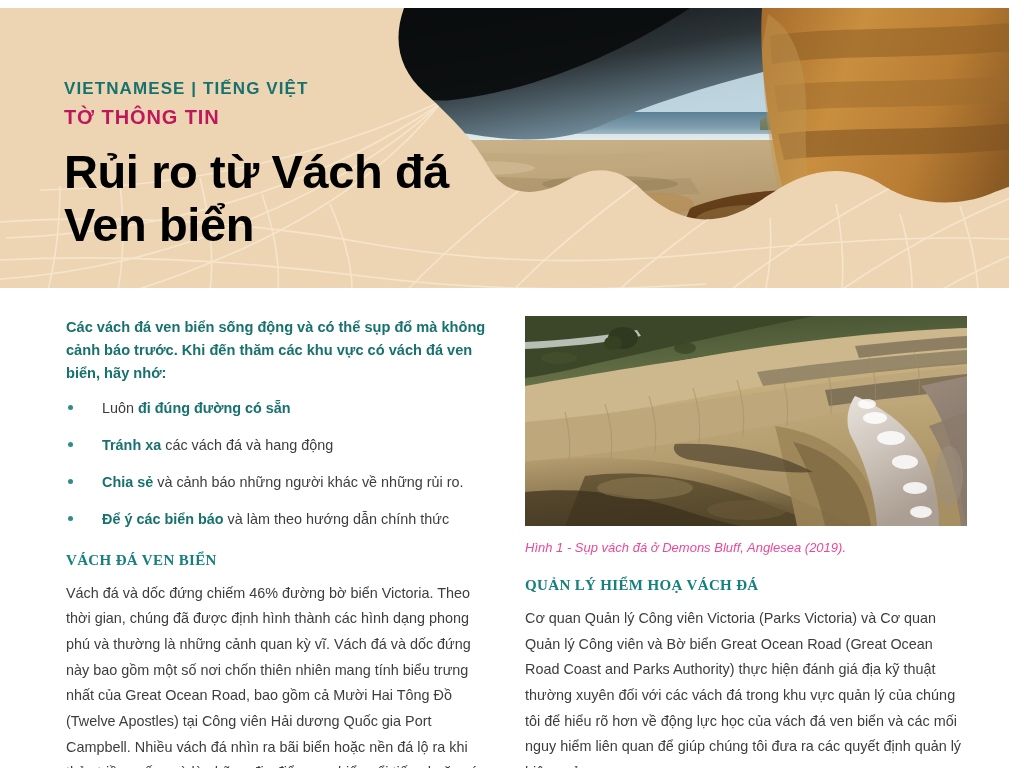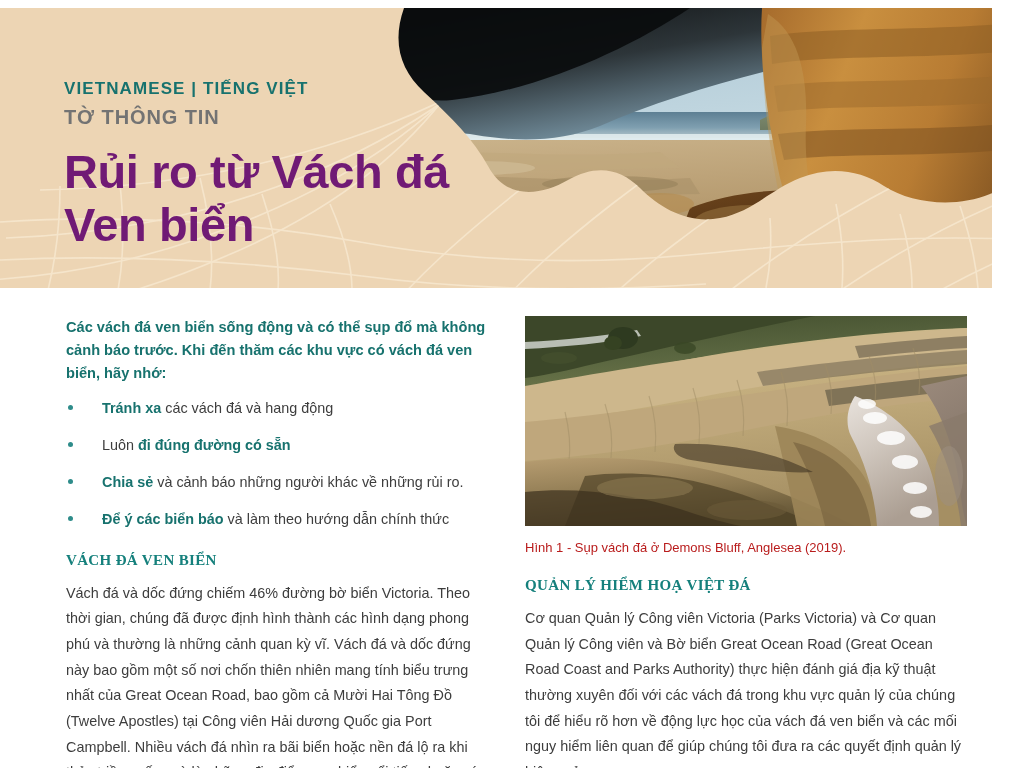--- a/index.html
+++ b/index.html
@@ -18,20 +18,21 @@
 
   
   .header {
     position: absolute;
     left: 0;
     top: 0;
     width: 992px;
     height: 288px;
     background: #ffffff;
     overflow: hidden;
+    padding-left: 17px;
   }
   .header-photo {
     position: absolute;
     left: 360px;
     top: 8px;
     width: 664px;
     height: 280px;
     overflow: hidden;
   }
   .header-photo svg { display: block; }
@@ -59,29 +60,29 @@
     letter-spacing: 1.1px;
     color: #17726e;
     line-height: 1.32;
     margin: 0;
     white-space: nowrap;
   }
   .kicker2 {
     font-size: 20px;
     font-weight: bold;
     letter-spacing: 0.9px;
-    color: #737373;
+    color: #be185d;
     line-height: 1.32;
     margin: 4px 0 0 0;
     white-space: nowrap;
   }
   .main-title {
     font-size: 47px;
     font-weight: bold;
-    color: #701a75;
+    color: #000000;
     line-height: 1.13;
     letter-spacing: -0.4px;
     margin: 14px 0 0 0;
     max-width: 400px;
   }
 
   
   .content {
     position: absolute;
     left: 4px;
@@ -159,21 +160,22 @@
   .figure { margin: 0; }
   .figure-img {
     width: 442px;
     height: 210px;
     display: block;
     overflow: hidden;
   }
   .figure-img svg { display: block; }
   .figure-caption {
     font-size: 13px;
-    color: #b91c1c;
+    font-style: italic;
+    color: #ec4899;
     margin: 14px 0 0 0;
   }
 </style>
 </head>
 <body>
 
 <div class="header">
 
   <div class="header-photo">
     <svg width="664" height="280" viewBox="0 0 664 280" xmlns="http://www.w3.org/2000/svg">
@@ -319,25 +321,25 @@
 </div>
 
 <div class="content">
 
   <div class="col-left">
     <p class="lead">Các vách đá ven biển sống động và có thể sụp đổ mà không cảnh báo trước. Khi đến thăm các khu vực có vách đá ven biển, hãy nhớ:</p>
 
     <ul class="bullets">
       <li>
         <span class="bullet-dot"></span>
-        <span class="hl">Tránh xa</span><span> các vách đá và hang động</span>
+        <span>Luôn </span><span class="hl">đi đúng đường có sẵn</span>
       </li>
       <li>
         <span class="bullet-dot"></span>
-        <span>Luôn </span><span class="hl">đi đúng đường có sẵn</span>
+        <span class="hl">Tránh xa</span><span> các vách đá và hang động</span>
       </li>
       <li>
         <span class="bullet-dot"></span>
         <span class="hl">Chia sẻ</span><span> và cảnh báo những người khác về những rủi ro.</span>
       </li>
       <li>
         <span class="bullet-dot"></span>
         <span class="hl">Để ý các biển báo</span><span> và làm theo hướng dẫn chính thức</span>
       </li>
     </ul>
@@ -430,16 +432,16 @@
           <path d="M396 70 C 418 96, 432 140, 436 182 C 438 196, 440 204, 442 210 L 442 60 Z" fill="url(#wetSandFig)"></path>
           <path d="M404 110 C 422 140, 432 176, 436 210 L 442 210 L 442 96 Z" fill="#8a7a6c" opacity="0.8"></path>
           <ellipse cx="424" cy="160" rx="14" ry="30" fill="#9e8f81" opacity="0.5"></ellipse>
 
           <path d="M150 128 C 200 126, 250 136, 288 156 C 262 158, 214 152, 166 144 C 152 142, 146 134, 150 128 Z" fill="#3f3423" opacity="0.6"></path>
         </svg>
       </div>
       <figcaption class="figure-caption">Hình 1 - Sụp vách đá ở Demons Bluff, Anglesea (2019).</figcaption>
     </figure>
 
-    <h2 class="section-head">QUẢN LÝ HIỂM HOẠ VIỆT ĐÁ</h2>
+    <h2 class="section-head">QUẢN LÝ HIỂM HOẠ VÁCH ĐÁ</h2>
     <p class="para">Cơ quan Quản lý Công viên Victoria (Parks Victoria) và Cơ quan Quản lý Công viên và Bờ biển Great Ocean Road (Great Ocean Road Coast and Parks Authority) thực hiện đánh giá địa kỹ thuật thường xuyên đối với các vách đá trong khu vực quản lý của chúng tôi để hiểu rõ hơn về động lực học của vách đá ven biển và các mối nguy hiểm liên quan để giúp chúng tôi đưa ra các quyết định quản lý hiệu quả.</p>
   </div>
 </div>
 
 </body></html>

